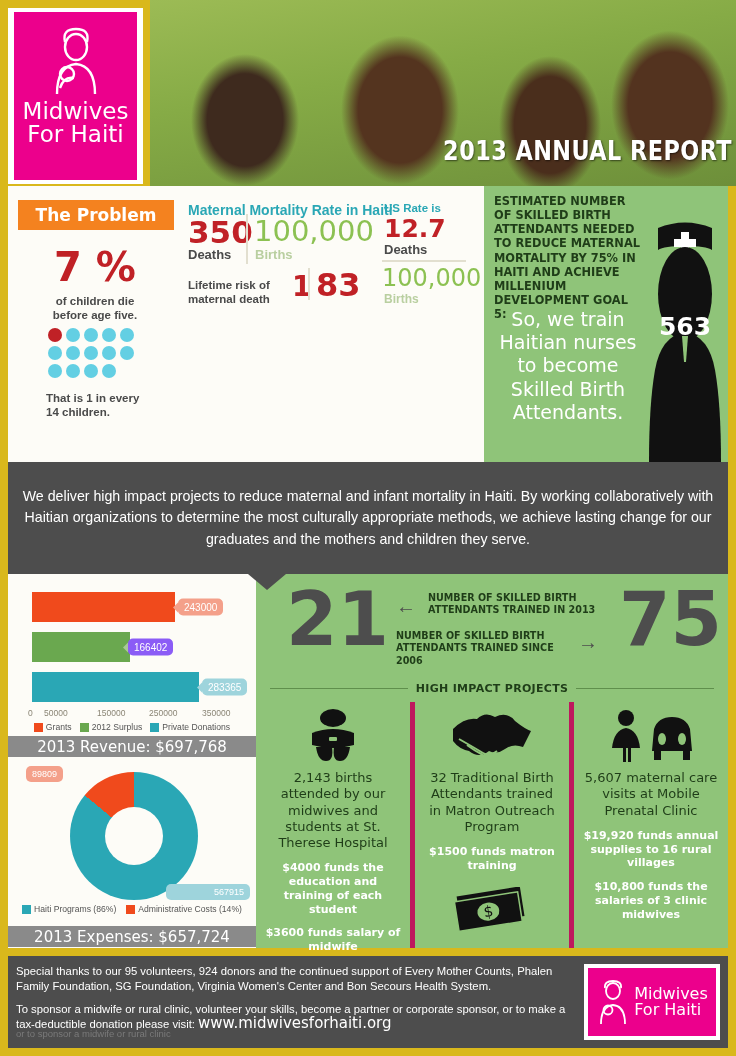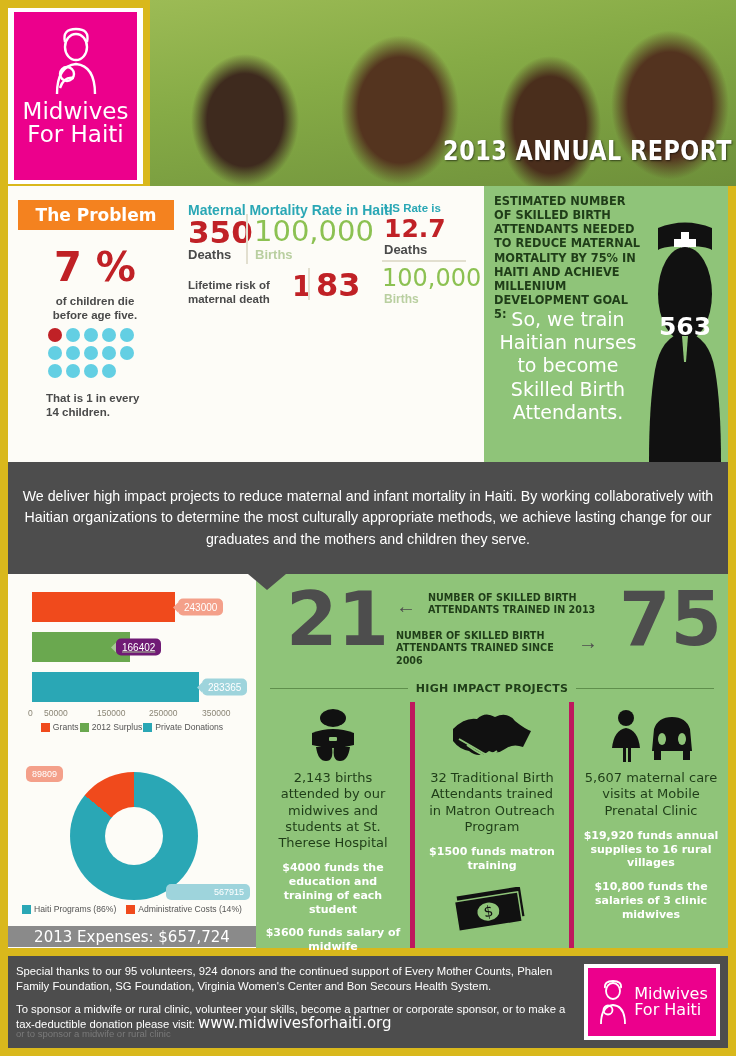--- a/index.html
+++ b/index.html
@@ -172,21 +172,21 @@
     border-radius:5px; color:#fff; font-size:10px; padding:3px 6px; white-space:nowrap;
   }
   .bar-callout::before {
     content:""; position:absolute; left:-5px; top:50%; transform:translateY(-50%);
     border-top:5px solid transparent; border-bottom:5px solid transparent;
     border-right:5px solid currentColor;
   }
   .ticks { position:absolute; left:0; top:134px; width:248px; height:14px; }
   .ticks span { position:absolute; font-size:8.5px; color:#8a8575; }
   .legend { position:absolute; left:0; top:148px; width:248px; display:flex;
-            justify-content:center; gap:1px; align-items:center; }
+            justify-content:center; gap:8px; align-items:center; }
   .legend .item { display:flex; align-items:center; gap:3px; }
   .legend .sw { width:9px; height:9px; }
   .legend .lb { font-size:8.6px; color:#555; }
   .chart-title {
     position:absolute; left:0; width:248px; height:21px; background:#8a8a8a;
     color:#ffffff; font-size:15px; display:flex; align-items:center; justify-content:center;
     font-family:"DejaVu Sans", sans-serif;
   }
   .title-rev { top:162px; }
   .title-exp { top:352px; }
@@ -366,21 +366,21 @@
     <div class="chart-a">
       <div class="barchart">
         <div class="bar-wrap" style="top:14px;">
           <div class="bar" style="width:143px;background:#f04a1c;"></div>
           <div class="bar-callout" style="left:146px;background:#f4a08a;color:#f4a08a;">
             <span style="color:#fff;">243000</span>
           </div>
         </div>
         <div class="bar-wrap" style="top:54px;">
           <div class="bar" style="width:98px;background:#6aa84f;"></div>
-          <div class="bar-callout" style="left:84px;background:#701a75;color:#a8c897;text-decoration:underline;">
+          <div class="bar-callout" style="left:96px;background:#8b5cf6;color:#a8c897;">
             <span style="color:#fff;">166402</span>
           </div>
         </div>
         <div class="bar-wrap" style="top:94px;">
           <div class="bar" style="width:167px;background:#2aa7b5;"></div>
           <div class="bar-callout" style="left:170px;background:#9ed4dc;color:#9ed4dc;">
             <span style="color:#fff;">283365</span>
           </div>
         </div>
       </div>
@@ -399,20 +399,21 @@
         <span class="item">
           <span class="sw" style="background:#6aa84f;"></span>
           <span class="lb">2012 Surplus</span>
         </span>
         <span class="item">
           <span class="sw" style="background:#2aa7b5;"></span>
           <span class="lb">Private Donations</span>
         </span>
       </div>
     </div>
+    <div class="chart-title title-rev">2013 Revenue: $697,768</div>
 
     <div class="chart-b">
       <div class="donut-exp">
         <div class="hole2"></div>
       </div>
       <div class="exp-callout" style="left:18px;top:6px;background:#f4a08a;">89809</div>
       <div class="exp-callout" style="left:158px;top:124px;background:#9ed4dc;padding-left:48px;">567915</div>
       <div class="exp-legend">
         <span class="item" style="display:flex;align-items:center;gap:3px;">
           <span class="sw" style="width:9px;height:9px;background:#2aa7b5;"></span>

